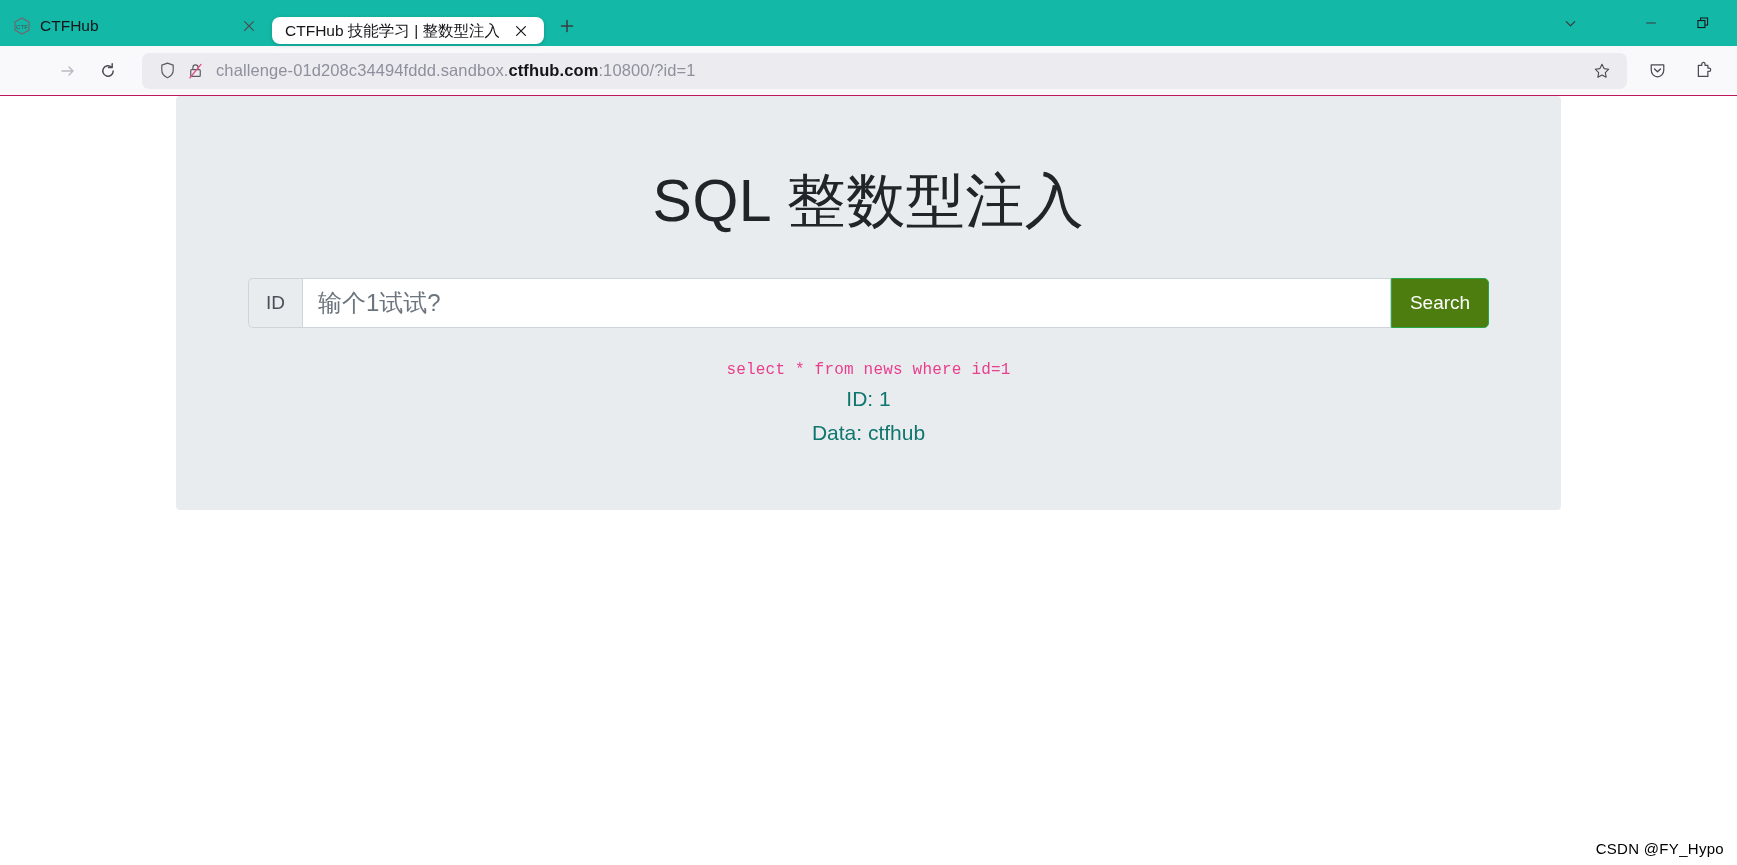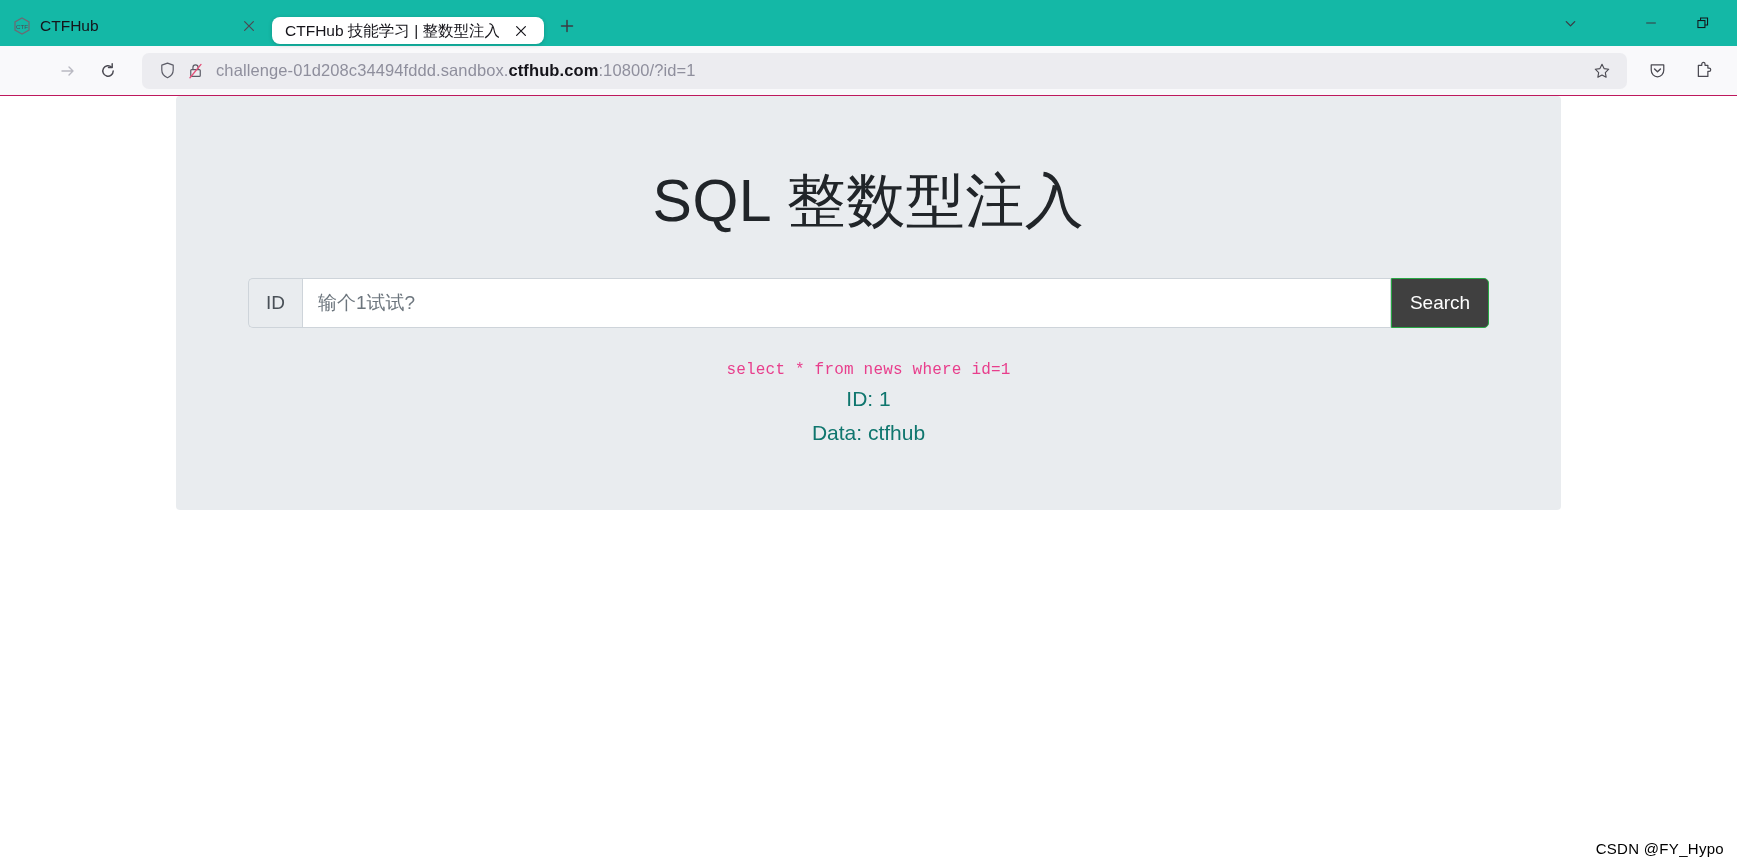--- a/index.html
+++ b/index.html
@@ -101,24 +101,24 @@
     display: flex; margin: 42px 40px 0 40px; height: 50px;
   }
   .input-prefix {
     width: 54px; background: #e9ecef; border: 1px solid #ced4da; border-right: 0;
     border-radius: 5px 0 0 5px; display: flex; align-items: center; justify-content: center;
     font-size: 19px; color: #495057;
   }
   .input-field {
     flex: 1 1 auto; background: #ffffff; border: 1px solid #ced4da;
     display: flex; align-items: center; padding-left: 15px;
-    font-size: 19px; color: #6c757d;
+    font-size: 24px; color: #6c757d;
   }
   .search-btn {
-    width: 98px; background: #404040; border: 1px solid #28a745;
+    width: 98px; background: #4d7c0f; border: 1px solid #28a745;
     border-radius: 0 5px 5px 0;
     display: flex; align-items: center; justify-content: center;
     color: #ffffff; font-size: 19px;
   }
   .result { margin-top: 30px; text-align: center; }
   .sql-line {
     font-family: "Liberation Mono", "DejaVu Sans Mono", monospace;
     font-size: 16px; color: #e83e8c; letter-spacing: .2px; line-height: 1.5;
   }
   .res-line { font-size: 21px; color: #0f766e; line-height: 1.62; }

